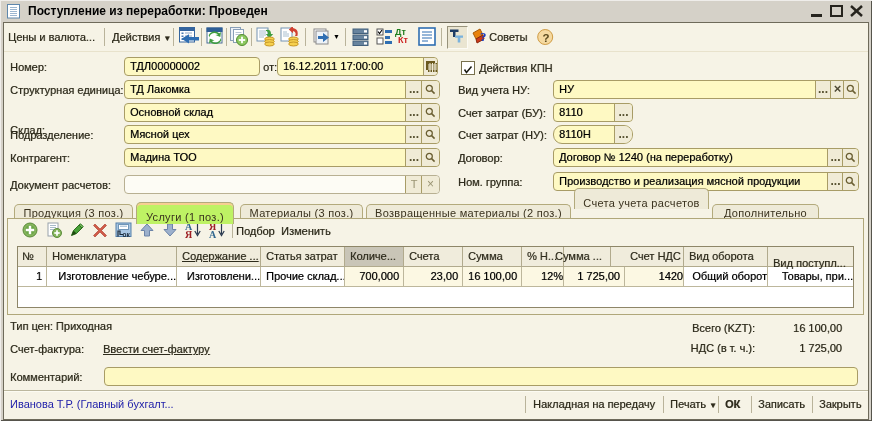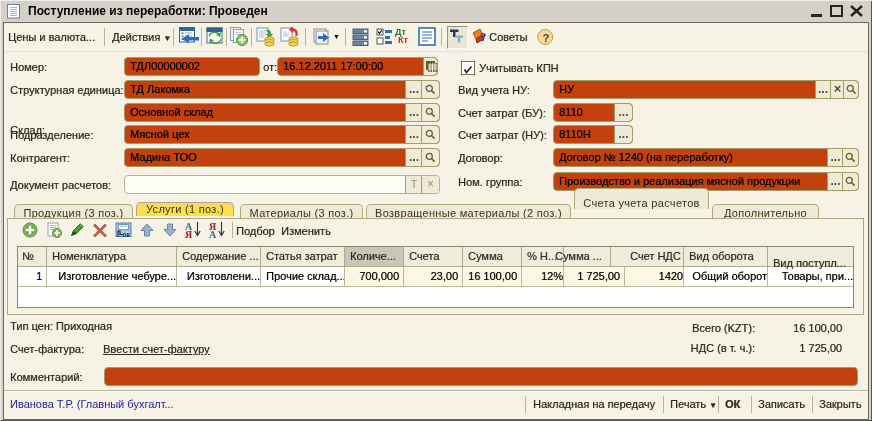--- a/index.html
+++ b/index.html
@@ -2,21 +2,21 @@
 <html><head>
 <meta charset="utf-8">
 <style>
   html,body{margin:0;padding:0;}
   body{font-family:"Liberation Sans",sans-serif;}
   #win{position:relative;width:872px;height:421px;background:#d5d1c8;overflow:hidden;
        box-shadow:inset 1px 1px 0 #efedea, inset -1px -1px 0 #56544c;}
   .abs{position:absolute;}
   .t{font-size:11px;color:#2e2b1c;white-space:nowrap;text-shadow:0.5px 0 0 rgba(46,43,28,0.55);}
   #content{left:3px;top:22px;width:864px;height:396px;background:#f6f3e6;border:1px solid #6e6a5a;}
-  .inp{position:absolute;background:#c2410c;border:1px solid #a89c66;border-radius:4px;
+  .inp{position:absolute;background:#fef9c3;border:1px solid #a89c66;border-radius:4px;
        font-size:11px;color:#000;overflow:hidden;}
   .inp .v{position:absolute;left:5px;top:2px;white-space:nowrap;text-shadow:0.5px 0 0 rgba(0,0,0,0.5);}
   .fbtn{position:absolute;top:0;bottom:0;background:#f0ebd6;border-left:1px solid #a89c66;
         color:#55502f;font-size:12px;font-weight:bold;text-align:center;line-height:16px;}
   .sep{position:absolute;width:1px;background:#b9b39a;}
   .vsep{position:absolute;width:1px;background:#b9b39a;}
   .tab{position:absolute;border:1px solid #b3aa7c;border-bottom:none;border-radius:5px 5px 0 0;
        background:#eeead8;font-size:11px;color:#3a321e;text-align:center;letter-spacing:0.3px;}
   .hcell{position:absolute;top:0;height:19px;border-right:1px solid #b1aa8d;font-size:11px;
          color:#2e2b1c;overflow:hidden;white-space:nowrap;padding-top:3px;box-sizing:border-box;text-shadow:0.5px 0 0 rgba(46,43,28,0.5);}
@@ -228,42 +228,42 @@
   <div class="inp" style="left:124px;top:175px;width:314px;height:17px;background:#fdfcf5;border-color:#b8b092;">
     <div class="fbtn" style="right:17px;width:16px;color:#9a9473;font-weight:normal;font-size:11px;">Т</div>
     <div class="fbtn" style="right:0;width:17px;border-radius:0 3px 3px 0;color:#9a9473;font-weight:normal;font-size:12px;">×</div>
   </div>
 
   <div class="abs" style="left:461px;top:61px;width:12px;height:12px;background:#fff;border:1px solid #77704c;">
     <svg width="12" height="12">
         <path d="M2.5 5.5 L4.5 8.5 L9.5 2.5" stroke="#1a1a12" stroke-width="1.5" fill="none"></path>
       </svg>
   </div>
-  <div class="abs t" style="left:479px;top:62px;">Учитывать КПН</div>
+  <div class="abs t" style="left:479px;top:62px;">Действия КПН</div>
 
   <div class="abs t" style="left:458px;top:84px;">Вид учета НУ:</div>
   <div class="abs t" style="left:458px;top:107px;">Счет затрат (БУ):</div>
   <div class="abs t" style="left:458px;top:129px;">Счет затрат (НУ):</div>
   <div class="abs t" style="left:458px;top:152px;">Договор:</div>
   <div class="abs t" style="left:458px;top:176px;">Ном. группа:</div>
 
   <div class="inp" style="left:553px;top:80px;width:304px;height:17px;">
       <div class="v">НУ</div>
     <div class="fbtn" style="right:28px;width:14px;">...</div>
     <div class="fbtn" style="right:14px;width:13px;color:#4f4a35;font-size:13px;">×</div>
     <div class="fbtn lens" style="right:0;width:14px;border-radius:0 3px 3px 0;"><svg width="11" height="11" style="margin-top:3px;">
           <circle cx="4.3" cy="4.3" r="3" fill="none" stroke="#6b5f33" stroke-width="1.3"></circle>
           <line x1="6.6" y1="6.6" x2="9.6" y2="9.6" stroke="#6b5f33" stroke-width="1.5"></line>
         </svg></div>
   </div>
   <div class="inp" style="left:553px;top:103px;width:78px;height:17px;">
       <div class="v">8110</div>
     <div class="fbtn" style="right:0;width:17px;border-radius:0 3px 3px 0;">...</div>
   </div>
-  <div class="inp" style="left:553px;top:125px;width:78px;height:17px;">
+  <div class="inp" style="left:553px;top:125px;width:78px;height:17px;border-radius:9px;">
       <div class="v">8110Н</div>
     <div class="fbtn" style="right:0;width:17px;border-radius:0 3px 3px 0;">...</div>
   </div>
   <div class="inp" style="left:553px;top:148px;width:304px;height:17px;">
       <div class="v">Договор № 1240 (на переработку)</div>
     <div class="fbtn" style="right:15px;width:15px;">...</div>
     <div class="fbtn lens" style="right:0;width:15px;border-radius:0 3px 3px 0;"><svg width="11" height="11" style="margin-top:3px;">
           <circle cx="4.3" cy="4.3" r="3" fill="none" stroke="#6b5f33" stroke-width="1.3"></circle>
           <line x1="6.6" y1="6.6" x2="9.6" y2="9.6" stroke="#6b5f33" stroke-width="1.5"></line>
         </svg></div>
@@ -277,21 +277,21 @@
         </svg></div>
   </div>
 
   <div class="tab" style="left:14px;top:204px;width:117px;height:12px;padding-top:2px;">Продукция (3 поз.)</div>
   <div class="tab" style="left:240px;top:204px;width:121px;height:12px;padding-top:2px;">Материалы (3 поз.)</div>
   <div class="tab" style="left:366px;top:204px;width:203px;height:12px;padding-top:2px;">Возвращенные материалы (2 поз.)</div>
   <div class="tab" style="left:574px;top:188px;width:133px;height:12px;padding-top:8px;">Счета учета расчетов</div>
   <div class="tab" style="left:712px;top:204px;width:105px;height:12px;padding-top:2px;">Дополнительно</div>
 
   <div class="abs" style="left:7px;top:218px;width:855px;height:95px;border:1px solid #b0a77a;background:#f6f3e6;"></div>
-  <div class="tab" style="left:136px;top:202px;width:96px;height:13px;padding-top:0;background:#fde047;z-index:2;box-shadow:inset 0 2px 0 #f7cf92;">Услуги (1 поз.)</div>
+  <div class="tab" style="left:136px;top:202px;width:96px;height:13px;padding-top:8px;background:#bef264;z-index:2;box-shadow:inset 0 2px 0 #f7cf92;">Услуги (1 поз.)</div>
 
   <svg class="abs" style="left:22px;top:222px" width="16" height="16">
     <circle cx="8" cy="8" r="7" fill="#85b55c" stroke="#5c8c3c"></circle>
     <circle cx="8" cy="8" r="4.8" fill="#6da64a"></circle>
     <line x1="3.8" y1="8" x2="12.2" y2="8" stroke="#fff" stroke-width="2.4"></line>
     <line x1="8" y1="3.8" x2="8" y2="12.2" stroke="#fff" stroke-width="2.4"></line>
   </svg>
   <svg class="abs" style="left:46px;top:222px" width="16" height="16">
     <rect x="2" y="1" width="10" height="13" fill="#fff" stroke="#98a2aa"></rect>
     <line x1="4" y1="3.5" x2="10" y2="3.5" stroke="#a8bac8"></line>
@@ -334,21 +334,21 @@
   </svg>
   <div class="vsep" style="left:232px;top:222px;height:16px;"></div>
   <div class="abs t" style="left:236px;top:225px;">Подбор</div>
   <div class="abs t" style="left:281px;top:225px;">Изменить</div>
 
   <div class="abs" style="left:17px;top:246px;width:837px;height:62px;background:#fff;border:1px solid #8e8668;box-sizing:border-box;">
 
     <div class="abs" style="left:0;top:0;width:835px;height:19px;background:#f0ecdc;border-bottom:1px solid #b1aa8d;">
       <div class="hcell" style="left:0;width:29px;padding-left:4px;">№</div>
       <div class="hcell" style="left:29px;width:130px;padding-left:5px;">Номенклатура</div>
-      <div class="hcell" style="left:159px;width:84px;padding-left:5px;">Содержание ...</div>
+      <div class="hcell" style="left:159px;width:84px;padding-left:5px;text-decoration:underline;">Содержание ...</div>
       <div class="hcell" style="left:243px;width:84px;padding-left:5px;">Статья затрат</div>
       <div class="hcell" style="left:327px;width:59px;padding-left:5px;background:#c9c5b7;">Количе...</div>
       <div class="hcell" style="left:386px;width:59px;padding-left:5px;">Счета</div>
       <div class="hcell" style="left:445px;width:59px;padding-left:5px;">Сумма</div>
       <div class="hcell" style="left:504px;width:42px;padding-left:5px;">% Н...</div>
       <div class="hcell" style="left:532px;width:61px;padding-left:5px;">Сумма ...</div>
       <div class="hcell" style="left:607px;width:59px;padding-left:5px;">Счет НДС</div>
       <div class="hcell" style="left:666px;width:84px;padding-left:5px;">Вид оборота</div>
       <div class="hcell" style="left:750px;width:85px;padding-left:5px;border-right:none;margin-top:7px;">Вид поступл...</div>
     </div>

